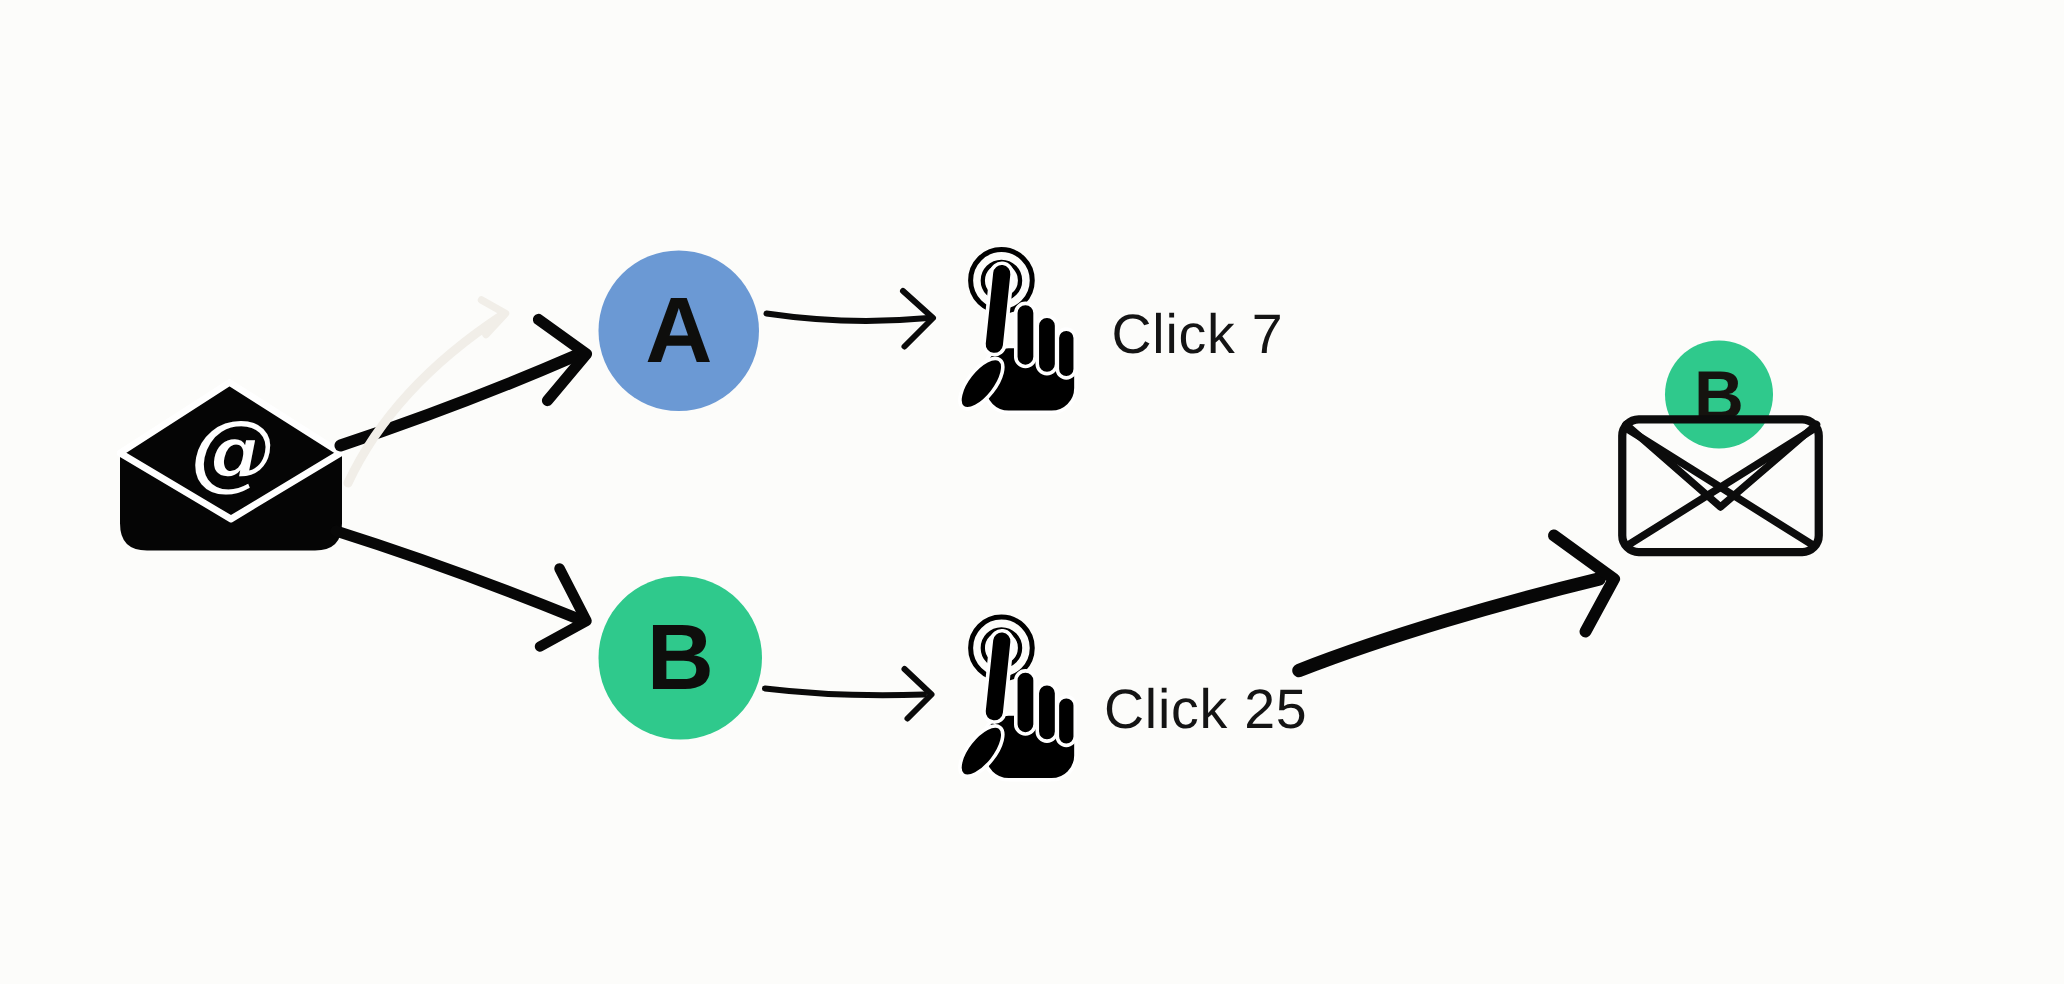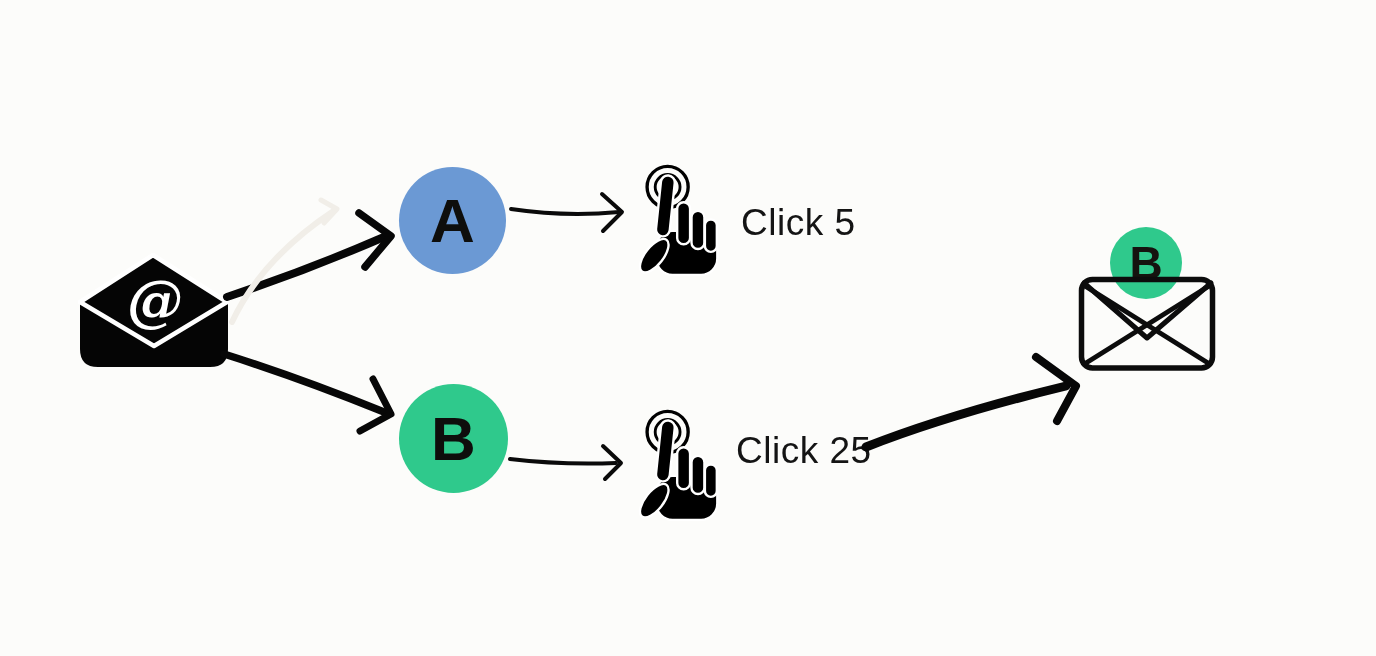--- a/index.html
+++ b/index.html
@@ -18,21 +18,21 @@
     font-weight:bold; color:#0e0e0c; z-index:2;
   }
   .circle-a { left:399px; top:167px; width:107px; height:107px; background:#6B99D4; font-size:62px; }
   .circle-b { left:399px; top:384px; width:109px; height:109px; background:#2FC98C; font-size:62px; }
 
   .click-label {
     position:absolute; font-size:37px; color:#141414;
     letter-spacing:0.5px; z-index:2; white-space:nowrap;
   }
   #click6  { left:741px; top:202px; }
-  #click25 { left:736px; top:430px;text-align:center; }
+  #click25 { left:736px; top:452px;text-align:center; }
 
   .src-ico   { left:78px;  top:246px; z-index:2; }
   .tap-a     { left:638px; top:156px; z-index:2; }
   .tap-b     { left:638px; top:401px; z-index:2; }
   .winner-ico{ left:1075px; top:222px; z-index:2; }
 </style>
 </head>
 <body>
 
 <div class="canvas">
@@ -70,21 +70,21 @@
     <g fill="#000" stroke="#fff" stroke-width="2.5">
       <rect x="19" y="76" width="64" height="46" rx="17"></rect>
       <ellipse cx="17" cy="102" rx="9.5" ry="21" transform="rotate(38 17 102)"></ellipse>
       <rect x="24" y="18" width="14.5" height="64" rx="7.2" transform="rotate(6 31 25)"></rect>
       <rect x="41" y="46" width="13.5" height="44" rx="6.7"></rect>
       <rect x="56" y="55" width="13.5" height="40" rx="6.7"></rect>
       <rect x="70" y="64" width="12.5" height="34" rx="6.2"></rect>
     </g>
   </svg>
 
-  <div id="click6" class="click-label">Click 5</div>
+  <div id="click6" class="click-label">Click 7</div>
   <div id="click25" class="click-label">Click 25</div>
 
   <svg class="abs winner-ico" width="145" height="150" viewBox="0 0 145 150">
     <circle cx="71" cy="41" r="36" fill="#2FC98C"></circle>
     <text x="71" y="57" text-anchor="middle" font-size="46" font-weight="bold" font-family="Liberation Sans, sans-serif" fill="#15130f">B</text>
     <g fill="none" stroke="#0c0c0c" stroke-width="5.5" stroke-linecap="round" stroke-linejoin="round">
       <rect x="6.5" y="57.5" width="131" height="88.5" rx="11"></rect>
       <path d="M 10,64 L 133,141" stroke-width="5"></path>
       <path d="M 134,64 L 11,141" stroke-width="5"></path>
       <path d="M 9,61 L 72,116 L 136,61" stroke-width="5"></path>

